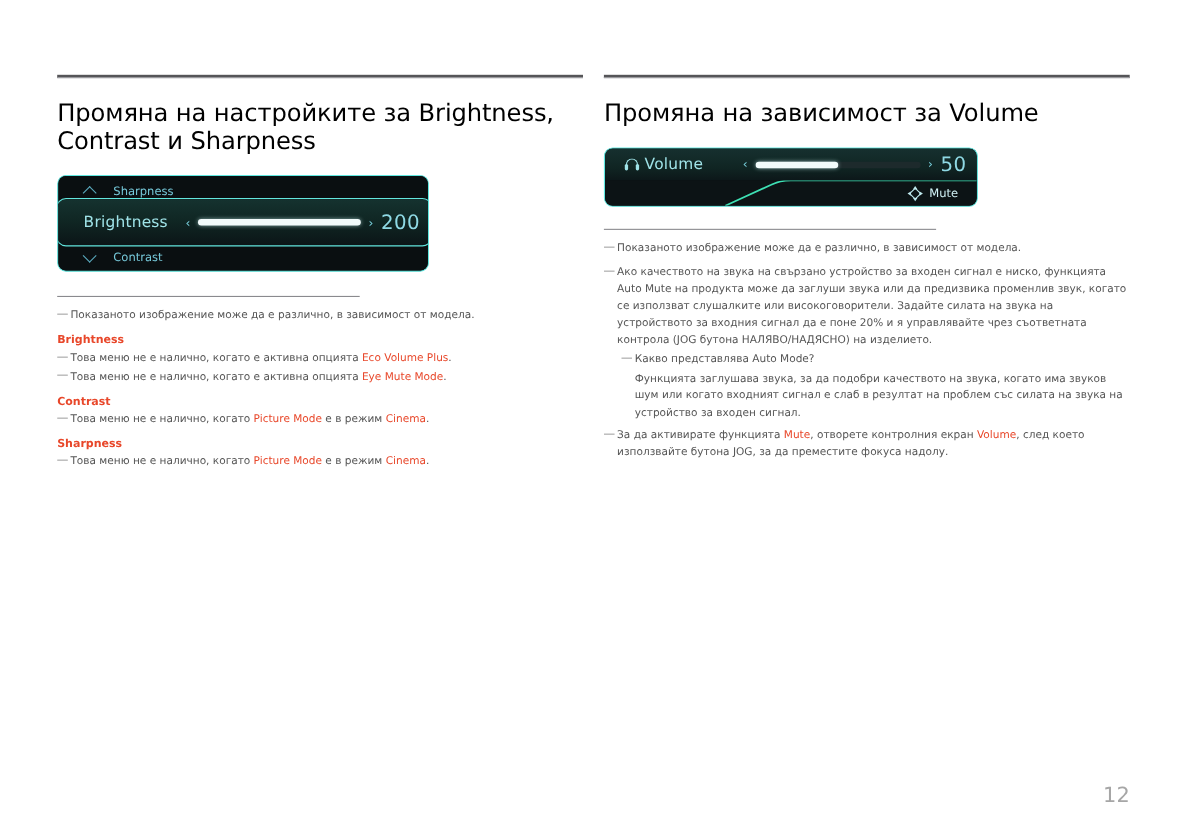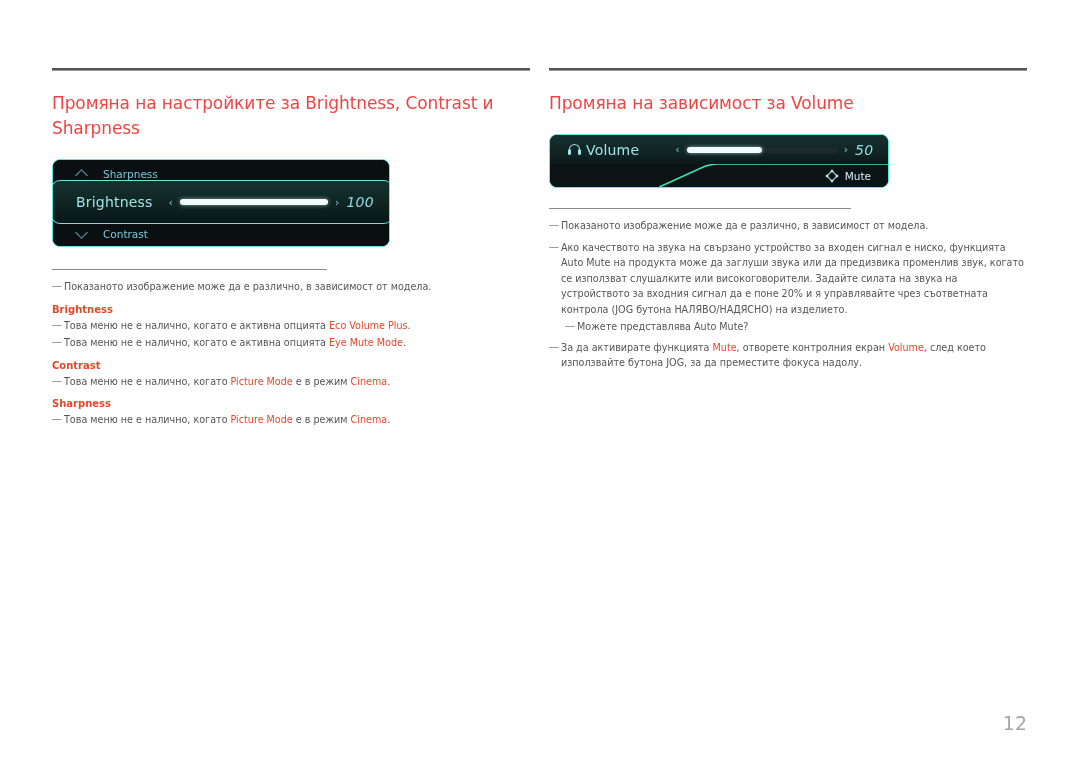--- a/index.html
+++ b/index.html
@@ -30,24 +30,24 @@
   .column.right { left: 549px; }
 
   .top-rule {
     height: 3px;
     background: #555558;
     border-bottom: 1px solid #9a9a9e;
     width: 100%;
   }
 
   h1.heading {
-    font-size: 17px;
+    font-size: 22px;
     line-height: 25px;
     font-weight: 400;
-    color: #ef4444;
+    color: #000000;
     margin-top: 20px;
     letter-spacing: -0.1px;
   }
 
   p.intro {
     font-size: 10.7px;
     line-height: 17px;
     color: #4a4a4a;
     margin-top: 13px;
     max-width: 460px;
@@ -135,23 +135,22 @@
   .fill {
     position: absolute;
     left: 0; top: 0;
     height: 100%;
     border-radius: 3px;
     background: #f2fbfb;
     box-shadow: 0 0 4px rgba(210,255,255,0.6);
   }
   .value {
     color: #8fd9e4;
-    font-size: 14px;
+    font-size: 18px;
     letter-spacing: 0.3px;
-    font-style: italic;
   }
 
   .bright-slider-wrap {
     display: flex;
     align-items: center;
     gap: 7px;
     margin-left: 16px;
   }
   .bright-slider-wrap .track { width: 148px; }
 
@@ -339,21 +338,21 @@
       </div>
 
       <div class="row-bright">
         <span class="name">Brightness</span>
         <span class="bright-slider-wrap">
           <span class="arrow">‹</span>
           <span class="track">
             <span class="fill" id="bright-fill" style="width: 100%;"></span>
           </span>
           <span class="arrow">›</span>
-          <span class="value">100</span>
+          <span class="value">200</span>
         </span>
       </div>
 
     </div>
 
     <div class="notes">
       <div class="note-rule"></div>
 
       <div class="note">
         <span class="dash">―</span>
@@ -435,23 +434,26 @@
         <span>Показаното изображение може да е различно, в зависимост от модела.</span>
       </div>
 
       <div class="note" style="margin-top:6px;">
         <span class="dash">―</span>
         <span>Ако качеството на звука на свързано устройство за входен сигнал е ниско, функцията Auto Mute на продукта може да заглуши звука или да предизвика променлив звук, когато се използват слушалките или високоговорители. Задайте силата на звука на устройството за входния сигнал да е поне 20% и я управлявайте чрез съответната контрола (JOG бутона НАЛЯВО/НАДЯСНО) на изделието.</span>
       </div>
 
       <div class="note sub">
         <span class="dash">―</span>
-        <span>Можете представлява Auto Mute?</span>
-      </div>
-
+        <span>Какво представлява Auto Mode?</span>
+      </div>
+
+      <div class="note plain">
+        <span>Функцията заглушава звука, за да подобри качеството на звука, когато има звуков шум или когато входният сигнал е слаб в резултат на проблем със силата на звука на устройство за входен сигнал.</span>
+      </div>
 
       <div class="note" style="margin-top:5px;">
         <span class="dash">―</span>
         <span>За да активирате функцията </span><span class="kw">Mute</span><span>, отворете контролния екран </span><span class="kw">Volume</span><span>, след което използвайте бутона JOG, за да преместите фокуса надолу.</span>
       </div>
 
 
     </div>
 
   </div>

